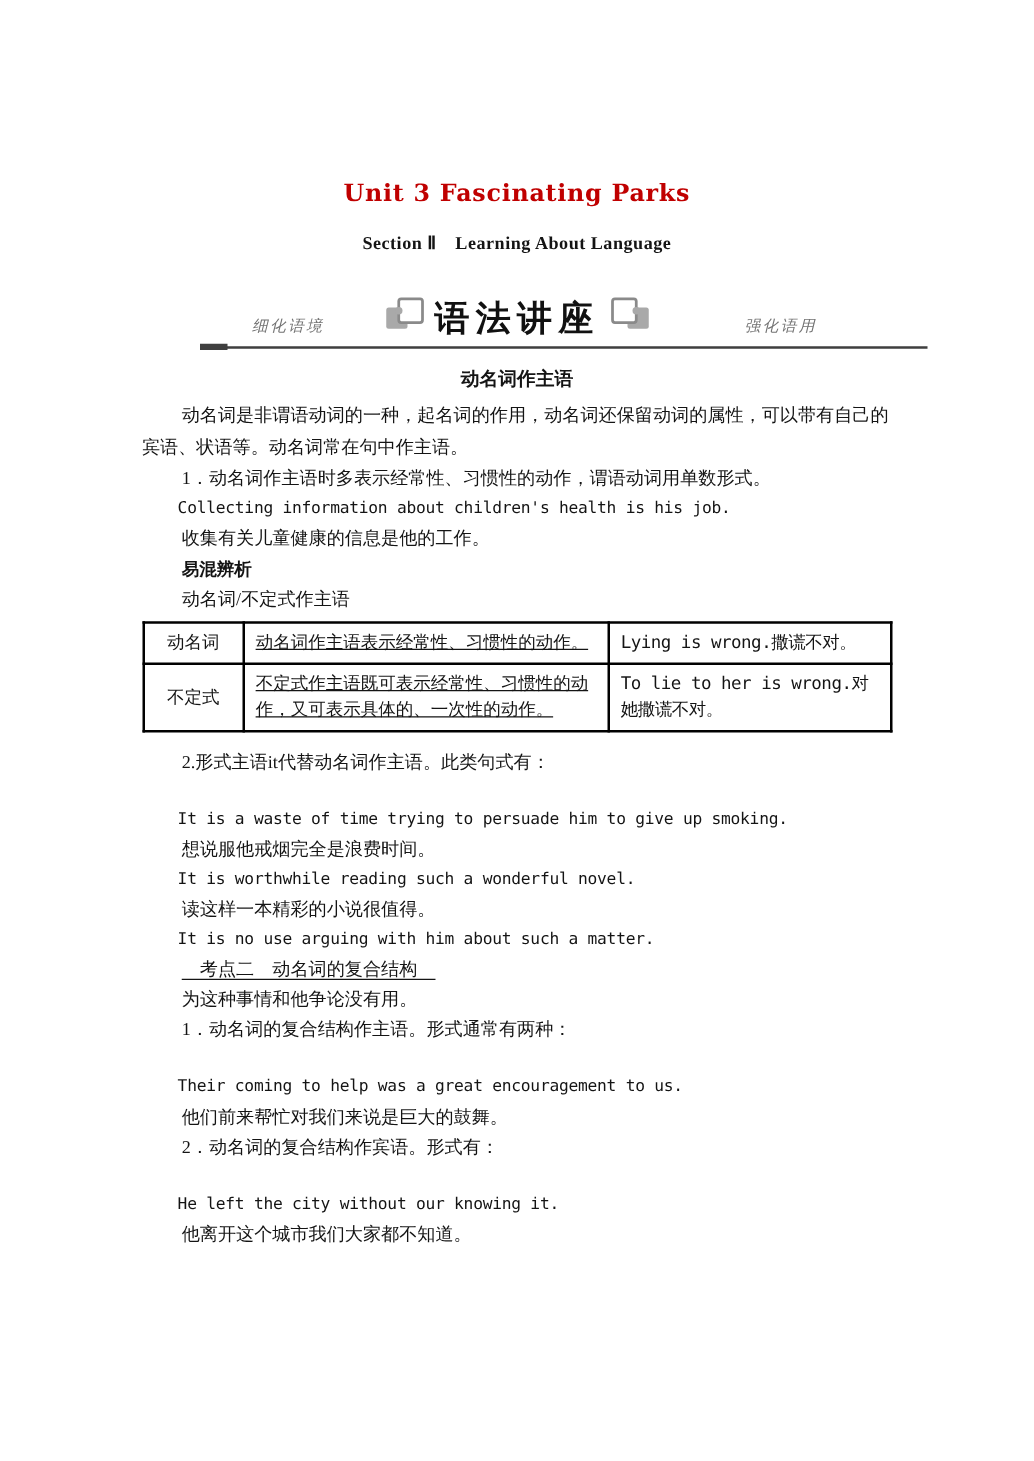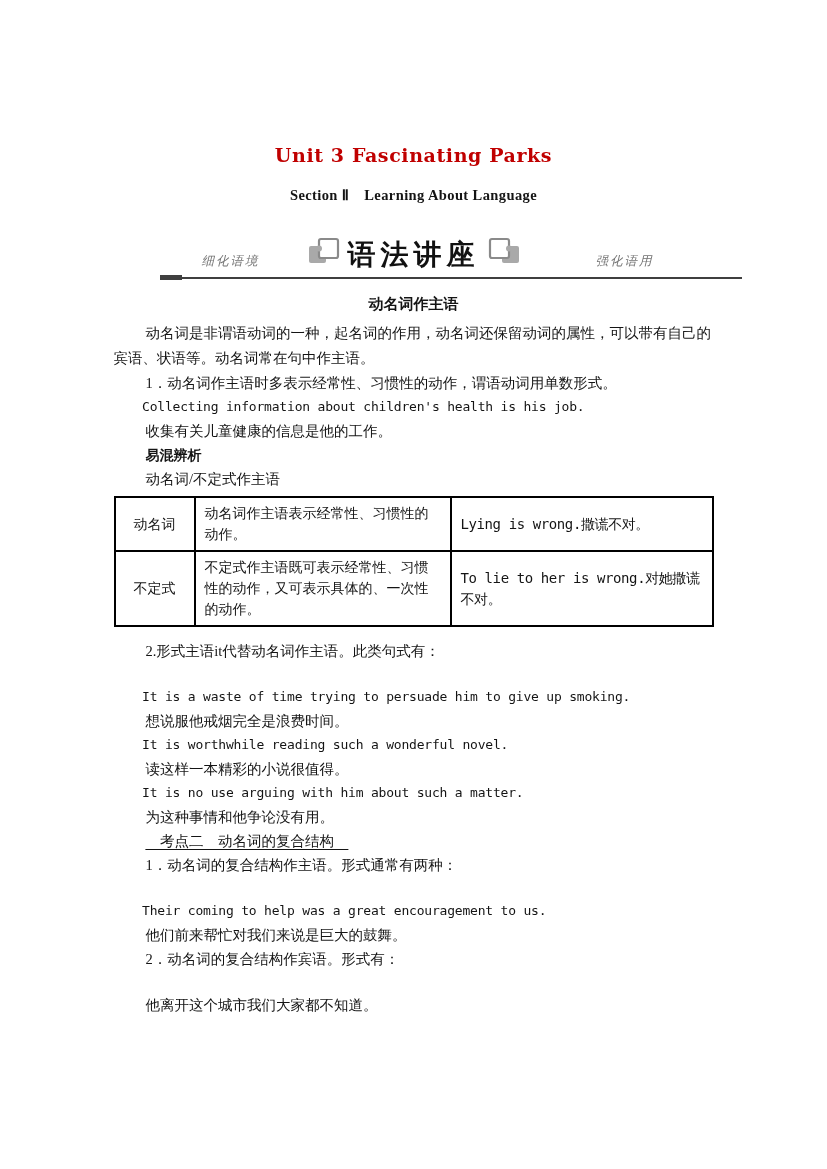--- a/index.html
+++ b/index.html
@@ -52,21 +52,21 @@
   .bold-label { font-family: "Liberation Sans", sans-serif; font-weight: bold; font-size: 14px; }
   .after-table { margin-top: 12px; }
   .gap { height: 22px; }
 
   table.vs-table { width: 100%; border-collapse: collapse; margin-top: 5px; table-layout: fixed; }
   table.vs-table td {
     border: 2px solid #000; padding: 5px 9px;
     font-size: 14px; line-height: 21px; vertical-align: middle;
   }
   td.col-term { width: 80px; text-align: center; padding: 5px 2px; }
-  td.col-desc { width: 256px; }
+  td.col-desc { width: 292px; text-decoration: underline; }
   td.col-ex { font-family: "DejaVu Sans Mono", monospace; font-size: 12px; letter-spacing: -0.4px; }
 </style>
 </head>
 <body>
 
 <div class="page">
   <div class="content">
 
     <h1 class="unit-title">Unit 3 Fascinating Parks</h1>
     <h2 class="section-title">Section Ⅱ　Learning About Language</h2>
@@ -123,31 +123,32 @@
 
     <p class="after-table">2.形式主语it代替动名词作主语。此类句式有：</p>
 
     <div class="gap"></div>
 
     <p class="en">It is a waste of time trying to persuade him to give up smoking.</p>
     <p>想说服他戒烟完全是浪费时间。</p>
     <p class="en">It is worthwhile reading such a wonderful novel.</p>
     <p>读这样一本精彩的小说很值得。</p>
     <p class="en">It is no use arguing with him about such a matter.</p>
+    <p><span class="u">　考点二　动名词的复合结构　</span></p>
+
     <p>为这种事情和他争论没有用。</p>
-
-    <p><span class="u">　考点二　动名词的复合结构　</span></p>
 
     <p>1．动名词的复合结构作主语。形式通常有两种：</p>
 
     <div class="gap"></div>
 
     <p class="en">Their coming to help was a great encouragement to us.</p>
     <p>他们前来帮忙对我们来说是巨大的鼓舞。</p>
 
     <p>2．动名词的复合结构作宾语。形式有：</p>
 
     <div class="gap"></div>
 
+    <p class="en">He left the city without our knowing it.</p>
     <p>他离开这个城市我们大家都不知道。</p>
 
   </div>
 </div>
 
 </body></html>

